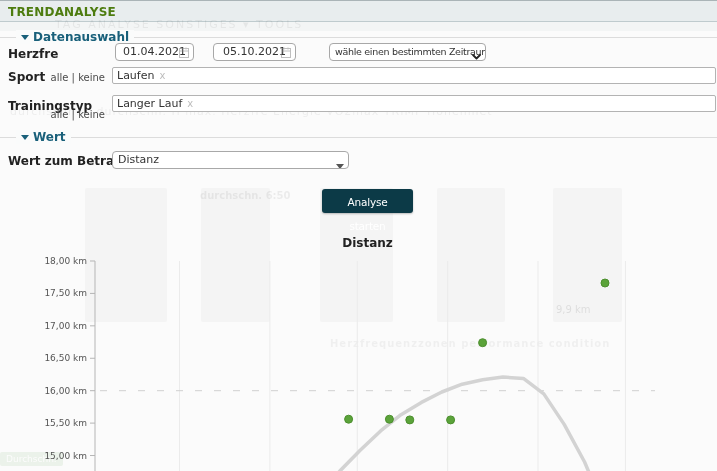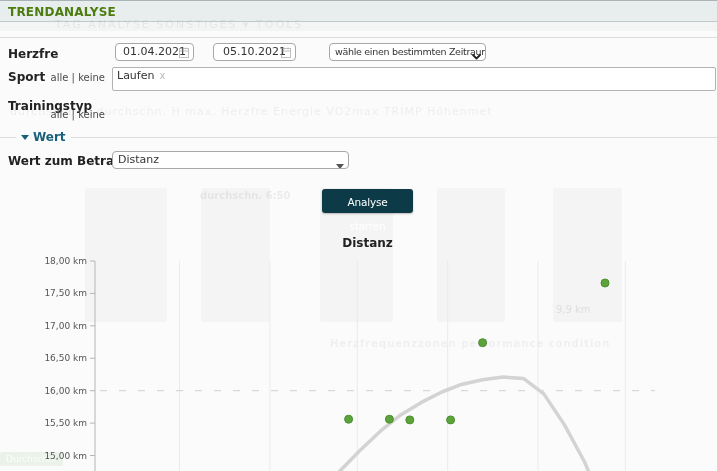--- a/index.html
+++ b/index.html
@@ -50,21 +50,21 @@
   .smalllink{position:absolute; font-size:10px; font-weight:400; color:#4a4a4a; white-space:nowrap;}
   .txt{position:absolute; font-size:11px; color:#333; white-space:nowrap;margin-left:46px;}
   .box{
     position:absolute; background:#fff; border:1px solid #a8a8a8; border-radius:4px;
     box-sizing:border-box; font-size:11px; color:#333; white-space:nowrap; overflow:hidden;
   }
   .datebox{height:18px; line-height:16px; text-align:center;}
   .datebox .cal{position:absolute; right:4px; top:3px; opacity:.55;}
   .selectbox{height:18px; line-height:16px; padding:0 16px 0 5px;}
   .selectbox .chev{position:absolute; right:4px; top:5px;}
-  .tagbox{height:24px; line-height:15px; padding:0 4px; border-radius:2px; border-color:#b3b3b3;}
+  .tagbox{height:17px; line-height:15px; padding:0 4px; border-radius:2px; border-color:#b3b3b3;}
   .tagx{color:#bdbdbd; font-size:10px; margin-left:5px;}
   
   .btn{
     position:absolute; left:322px; top:189px; width:91px; height:24px;
     background:#0c3a47; color:#fff; border:none; border-radius:3px;
     font-family:inherit; font-size:10.5px; letter-spacing:-.2px; line-height:24px; text-align:center;
     box-shadow:0 1px 2px rgba(0,0,0,.25); cursor:pointer;
   }
   
   .chart-title{position:absolute; left:95px; top:236px; width:545px; text-align:center;
@@ -87,20 +87,21 @@
   <div class="ghost ghost-value">9,9 km</div>
   <div class="ghost ghost-chart-text">Herzfrequenzzonen      performance condition</div>
   <div class="ghost ghost-badge">Durchschn.</div>
   <div class="gcol gcol1"></div>
   <div class="gcol gcol2"></div>
   <div class="gcol gcol3"></div>
   <div class="gcol gcol4"></div>
   <div class="gcol gcol5"></div>
 
   <div class="fline" style="top:37px;"></div>
+  <div class="legend" style="top:30px;"><span class="tri"></span><span>Datenauswahl</span></div>
 
   <div class="flabel" style="top:47px;">Herzfre</div>
   <div class="box datebox" style="left:115px; top:43px; width:79px;">
     <span>01.04.2021</span>
     <span class="cal">
       <svg width="10" height="11" viewBox="0 0 10 11">
           <rect x="0.5" y="1.5" width="9" height="9" fill="none" stroke="#8a8a8a"></rect>
           <line x1="0.5" y1="4" x2="9.5" y2="4" stroke="#8a8a8a"></line>
           <line x1="3" y1="0.5" x2="3" y2="2.5" stroke="#8a8a8a"></line>
           <line x1="7" y1="0.5" x2="7" y2="2.5" stroke="#8a8a8a"></line>
@@ -129,20 +130,23 @@
     </span>
   </div>
 
   <div class="flabel" style="top:70px;">Sport</div>
   <div class="smalllink" style="left:40px; top:72px; width:65px; text-align:right;">alle | keine</div>
   <div class="box tagbox" style="left:112px; top:67px; width:604px;">
     <span>Laufen</span><span class="tagx">x</span>
   </div>
 
   <div class="flabel" style="top:99px;">Trainingstyp</div>
+  <div class="box tagbox" style="left:112px; top:95px; width:604px;">
+    <span>Langer Lauf</span><span class="tagx">x</span>
+  </div>
   <div class="smalllink" style="left:40px; top:109px; width:65px; text-align:right;">alle | keine</div>
 
   <div class="fline" style="top:137px;"></div>
   <div class="legend" style="top:130px;"><span class="tri"></span><span>Wert</span></div>
 
   <div class="flabel" style="top:154px;">Wert zum Betrac...</div>
   <div class="box selectbox" style="left:112px; top:151px; width:237px;">
     <span>Distanz</span>
     <span class="chev" style="top:6px;">
       <svg width="8" height="5" viewBox="0 0 8 5">

